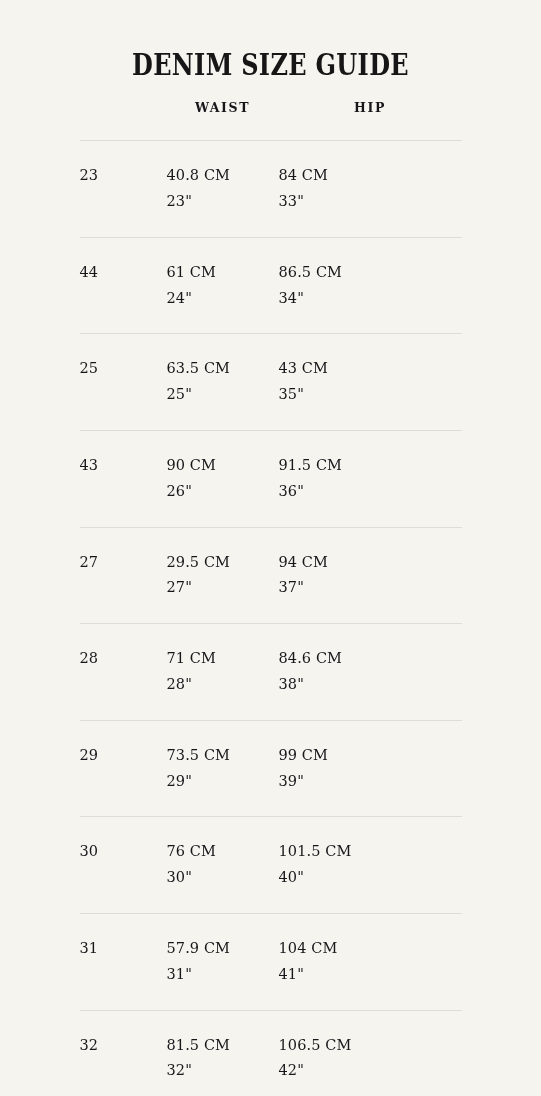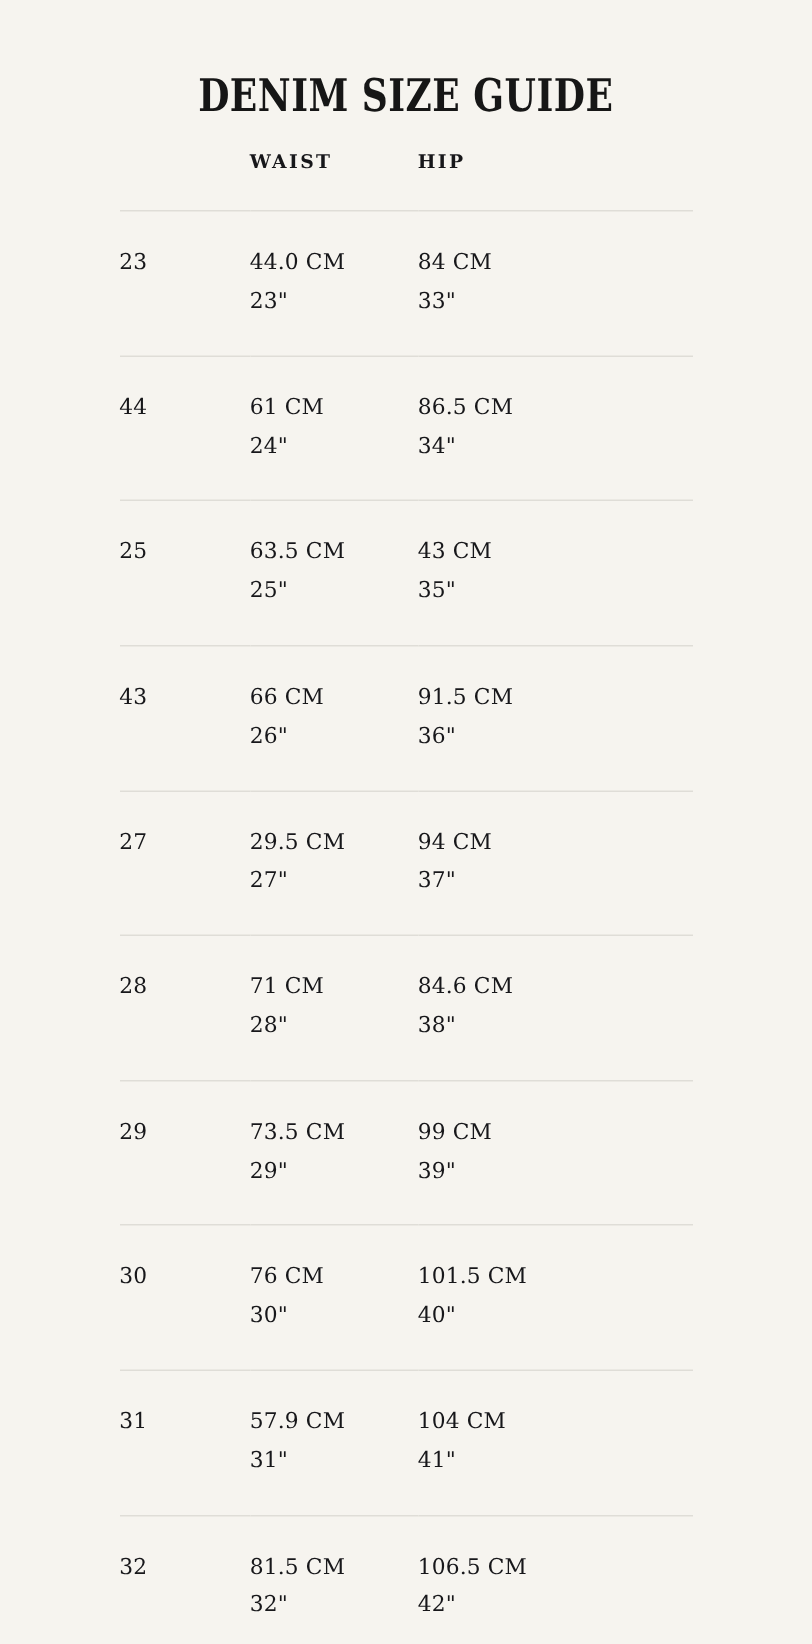--- a/index.html
+++ b/index.html
@@ -43,21 +43,21 @@
     width: 382px;
     border-collapse: collapse;
     table-layout: fixed;
   }
 
   .size-table col.c-size { width: 87px; }
   .size-table col.c-waist { width: 112px; }
   .size-table col.c-hip  { width: 183px; }
 
   .size-table thead th {
-    text-align: left;
+    text-align: center;
     font-family: "DejaVu Serif", "Liberation Serif", serif;
     font-weight: 700;
     font-size: 12.5px;
     letter-spacing: 1.6px;
     color: #17171a;
     padding: 0 0 25px 0;
     vertical-align: bottom;
   }
   .size-table thead th.th-size { font-size: 0; }
 
@@ -105,21 +105,21 @@
       <tr>
         <th class="th-size"></th>
         <th>WAIST</th>
         <th>HIP</th>
       </tr>
     </thead>
     <tbody id="table-body">
         <tr>
           <td class="cell-size">23</td>
           <td>
-            <span class="measure-cm">44.0 CM</span>
+            <span class="measure-cm">40.8 CM</span>
             <span class="measure-in">23"</span>
           </td>
           <td>
             <span class="measure-cm">84 CM</span>
             <span class="measure-in">33"</span>
           </td>
         </tr>
         <tr>
           <td class="cell-size">44</td>
           <td>
@@ -138,21 +138,21 @@
             <span class="measure-in">25"</span>
           </td>
           <td>
             <span class="measure-cm">43 CM</span>
             <span class="measure-in">35"</span>
           </td>
         </tr>
         <tr>
           <td class="cell-size">43</td>
           <td>
-            <span class="measure-cm">66 CM</span>
+            <span class="measure-cm">90 CM</span>
             <span class="measure-in">26"</span>
           </td>
           <td>
             <span class="measure-cm">91.5 CM</span>
             <span class="measure-in">36"</span>
           </td>
         </tr>
         <tr>
           <td class="cell-size">27</td>
           <td>

